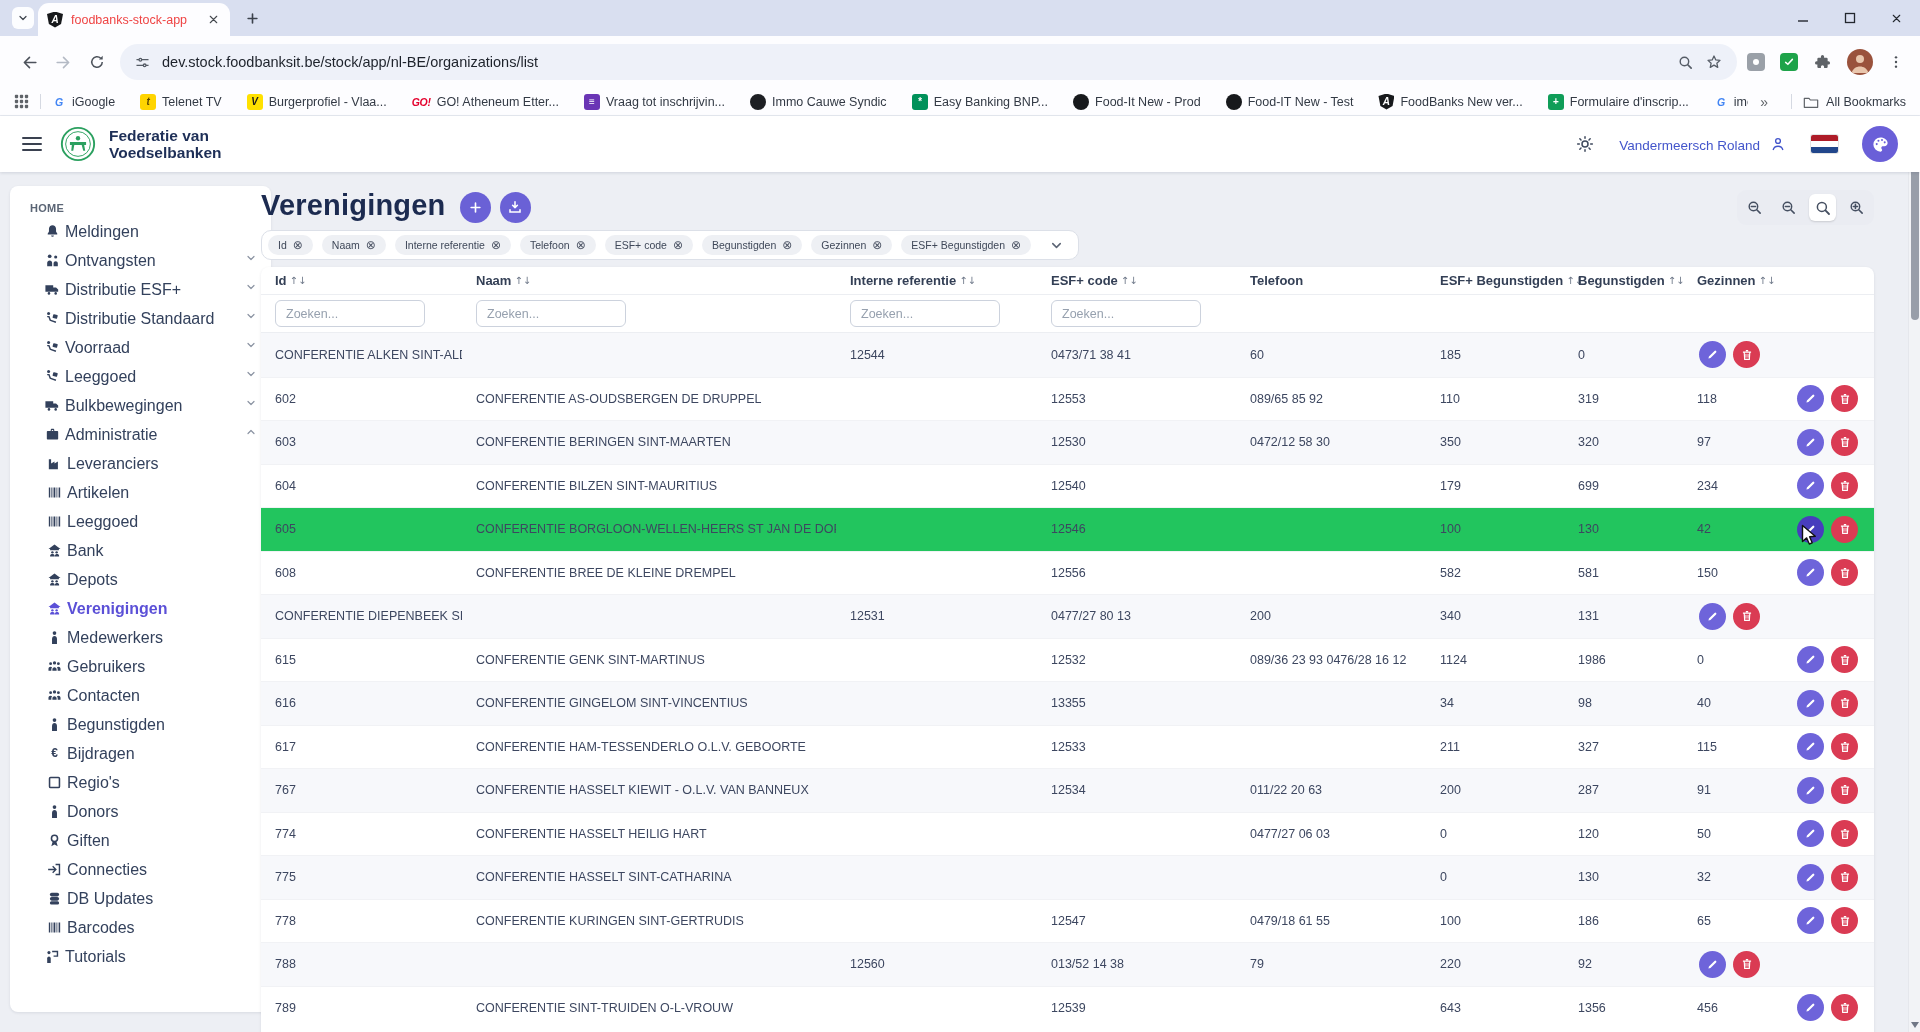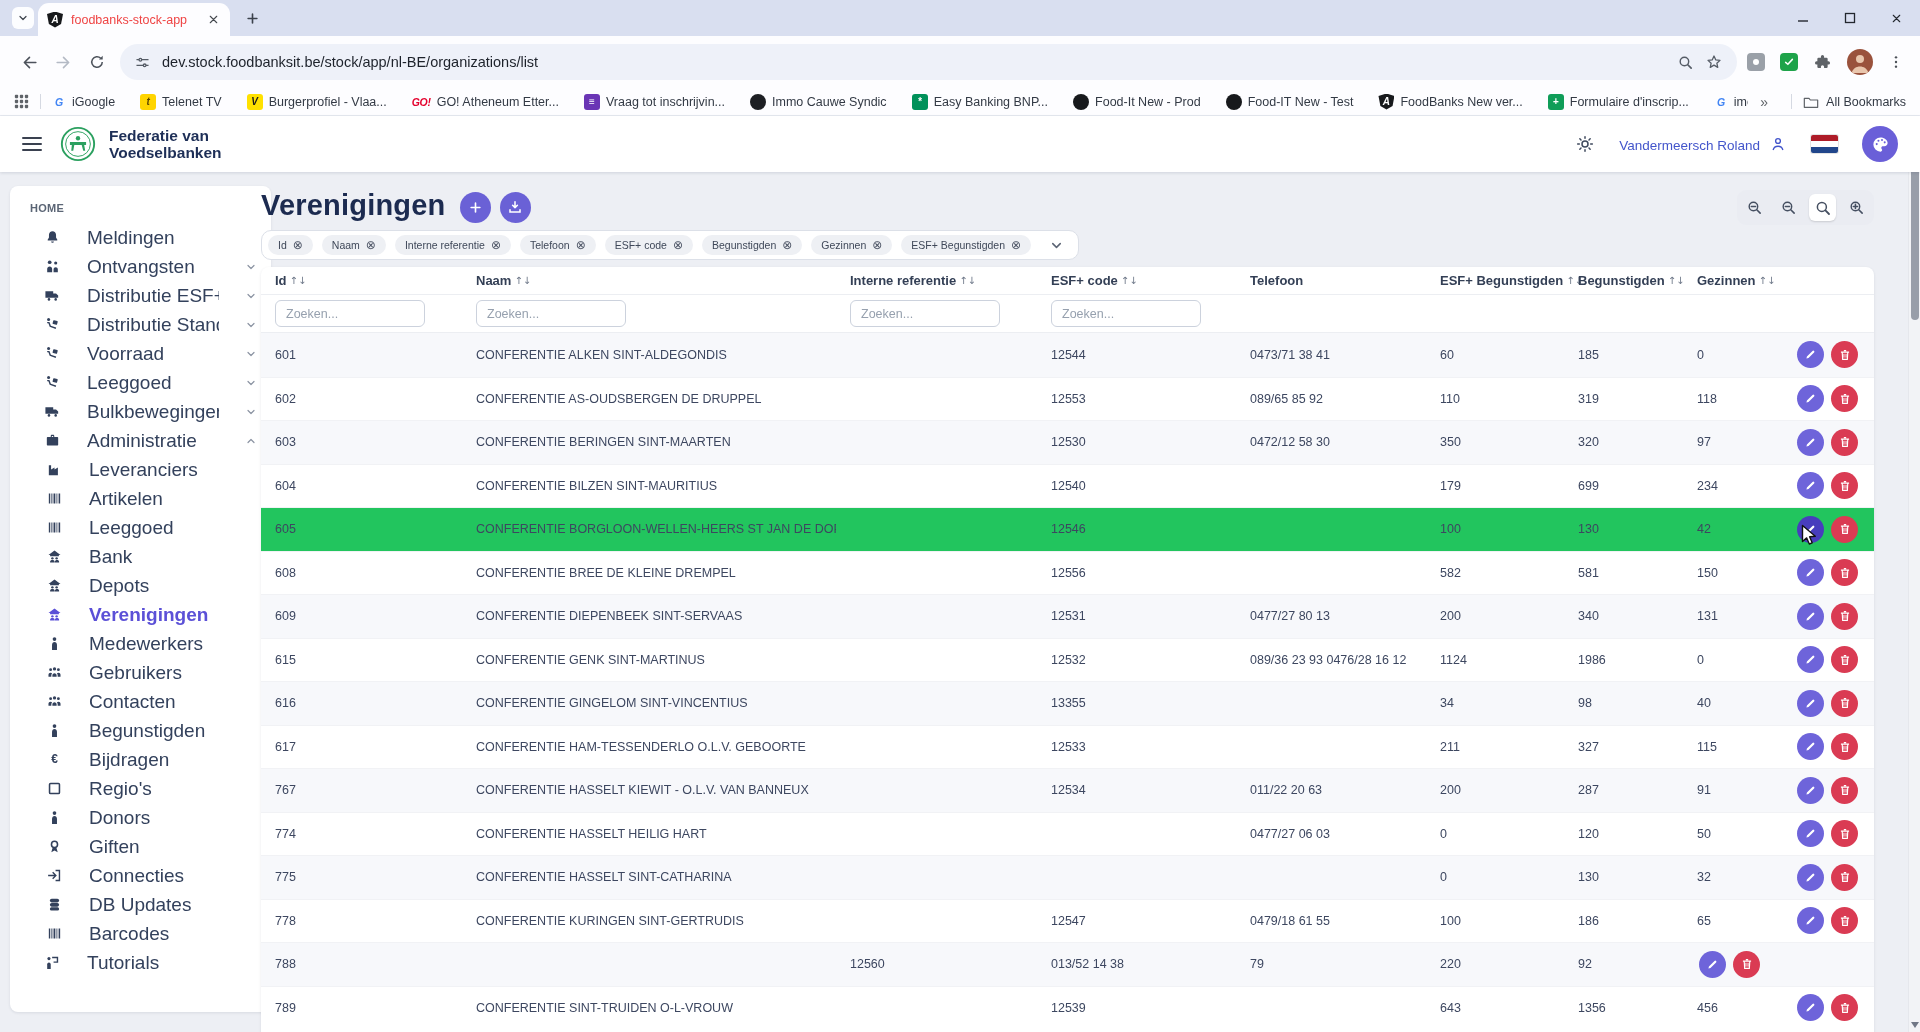--- a/index.html
+++ b/index.html
@@ -48,21 +48,21 @@
   .hdr-right{margin-left:auto;display:flex;align-items:center;gap:24px}
   .username{font-size:13.5px;color:#4355cb;display:flex;align-items:flex-end;gap:9px;cursor:pointer}
   .flag{width:27px;height:18px;border-radius:2px;overflow:hidden;box-shadow:0 0 0 1px rgba(0,0,0,.10);display:flex;flex-direction:column}
   .flag>div{flex:1}
   .palettebtn{width:36px;height:36px;border-radius:50%;background:#6a5fd8;border:none;display:flex;align-items:center;justify-content:center}
 
   
   .pagebody{position:relative;height:860px}
   .sidebar{position:absolute;left:10px;top:14px;bottom:20px;width:261px;background:#fff;border-radius:8px;box-shadow:0 1px 3px rgba(25,39,70,.10);padding-top:12px;overflow:hidden}
   .side-sec{font-size:11px;font-weight:700;color:#5b6575;padding:4px 16px 9px 20px;letter-spacing:.3px}
-  .sitem{height:29px;display:flex;align-items:center;gap:26px;padding:0 14px 0 34px;font-size:19px;color:#33415c;cursor:pointer}
+  .sitem{height:29px;display:flex;gap:4px;padding:0 14px 0 34px;font-size:16px;color:#33415c;cursor:pointer}
   .sitem .sic{width:17px;height:17px;flex:none;color:inherit}
   .sitem .sic svg{width:100%;height:100%;fill:currentColor}
   .sitem .slabel{flex:1;white-space:nowrap;overflow:hidden}
   .schev{width:12px;height:12px;color:#8b93a2;flex:none}
   .schev svg{width:100%;height:100%}
   .schev.up svg{transform:rotate(180deg)}
   .sitem.child{padding-left:36px}
   .sitem.active{color:#5b50d7;font-weight:700}
 
   .content{position:absolute;left:261px;top:0;width:1613px;height:100%}
@@ -955,21 +955,20 @@
             </div>
           <div></div>
             <div></div>
             <div></div>
             <div></div>
             <div></div>
         </div>
         <div class="tbody">
 
         <div class="trow tgrid">
-              <div class="td">601</div>
               <div class="td">CONFERENTIE ALKEN SINT-ALDEGONDIS</div>
               <div class="td"></div>
               <div class="td">12544</div>
               <div class="td">0473/71 38 41</div>
               <div class="td">60</div>
               <div class="td">185</div>
               <div class="td">0</div>
               <div class="td actions">
                 <button class="abtn edit">
                   <svg width="13" height="13" viewBox="0 0 24 24" fill="#fff">
@@ -1087,21 +1086,20 @@
                   </svg>
                 </button>
                 <button class="abtn del">
                   <svg width="14" height="14" viewBox="0 0 24 24" style="color:#fff">
                     <use href="#i-trash"></use>
                   </svg>
                 </button>
               </div>
             </div>
             <div class="trow tgrid">
-              <div class="td">609</div>
               <div class="td">CONFERENTIE DIEPENBEEK SINT-SERVAAS</div>
               <div class="td"></div>
               <div class="td">12531</div>
               <div class="td">0477/27 80 13</div>
               <div class="td">200</div>
               <div class="td">340</div>
               <div class="td">131</div>
               <div class="td actions">
                 <button class="abtn edit">
                   <svg width="13" height="13" viewBox="0 0 24 24" fill="#fff">

